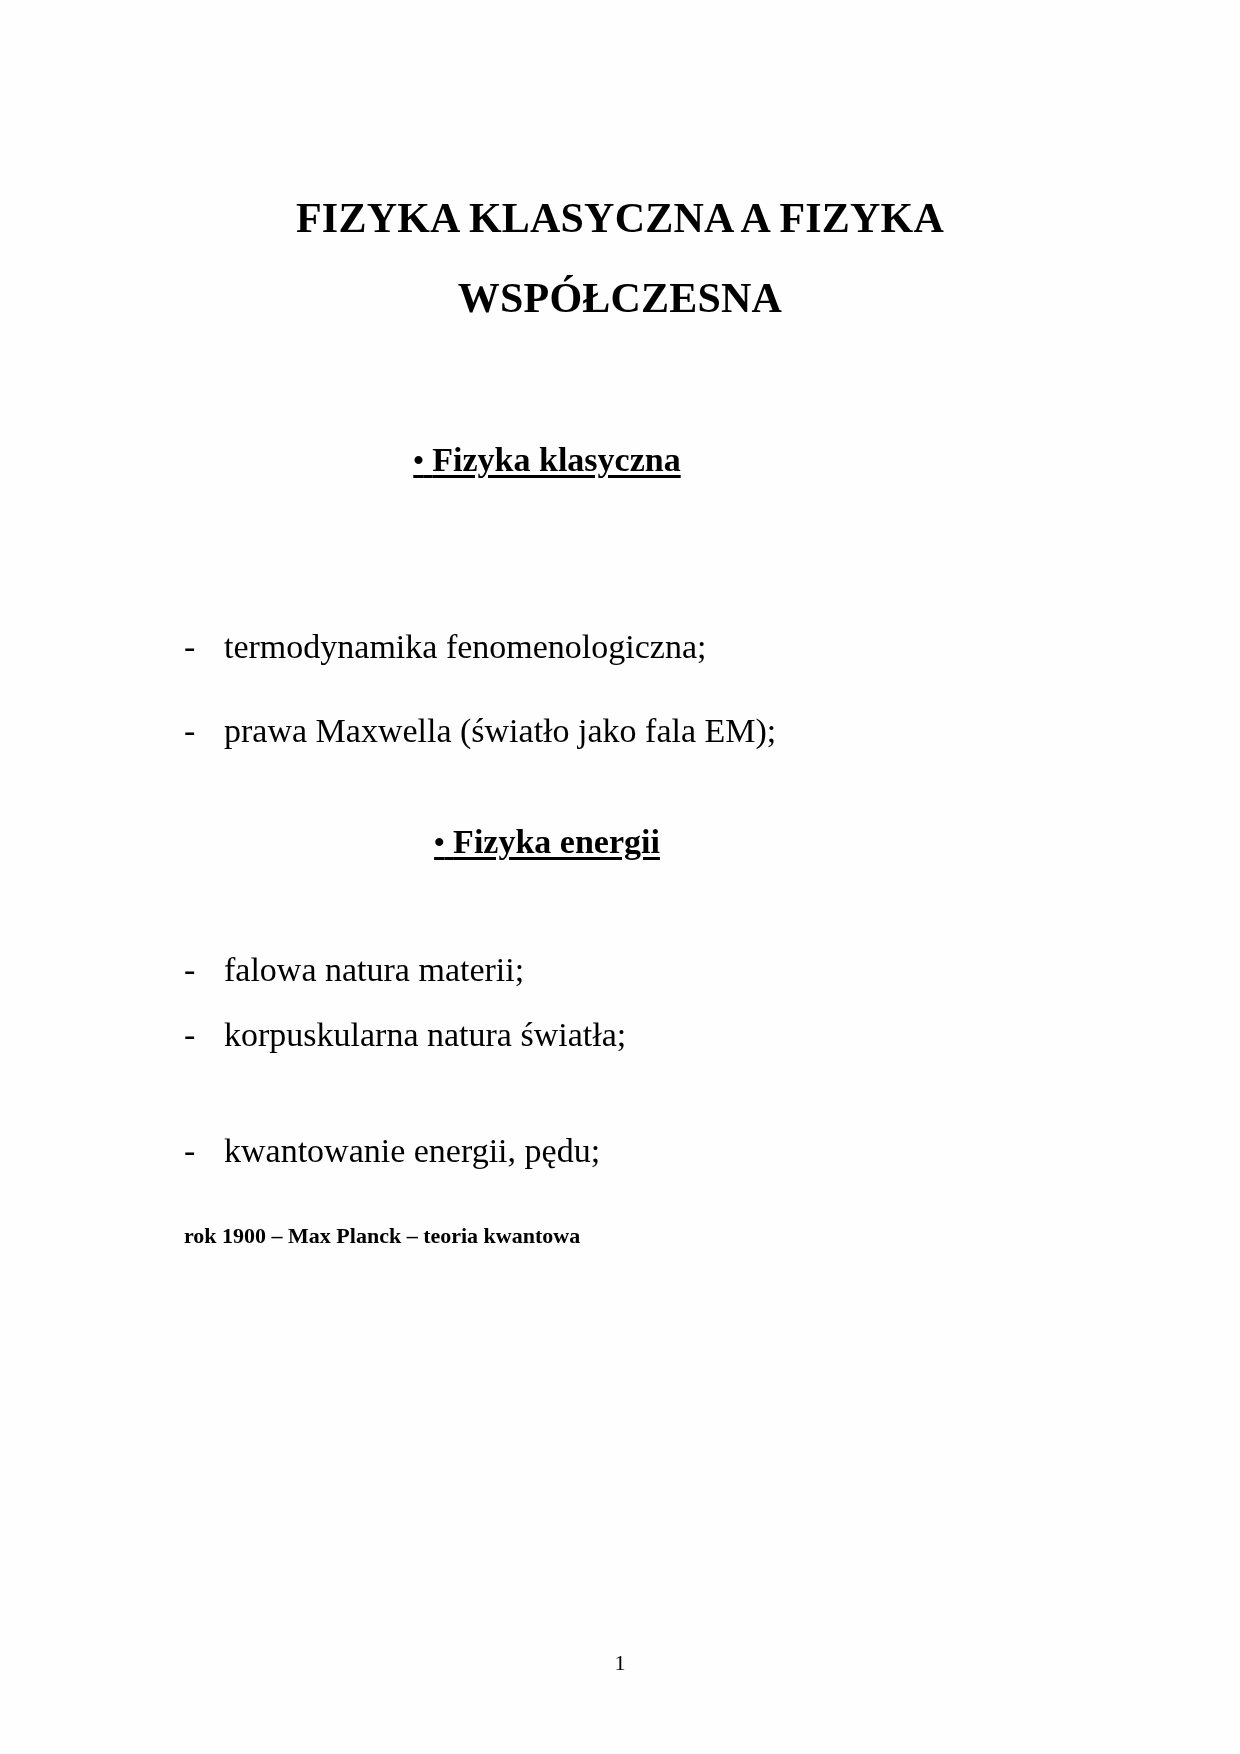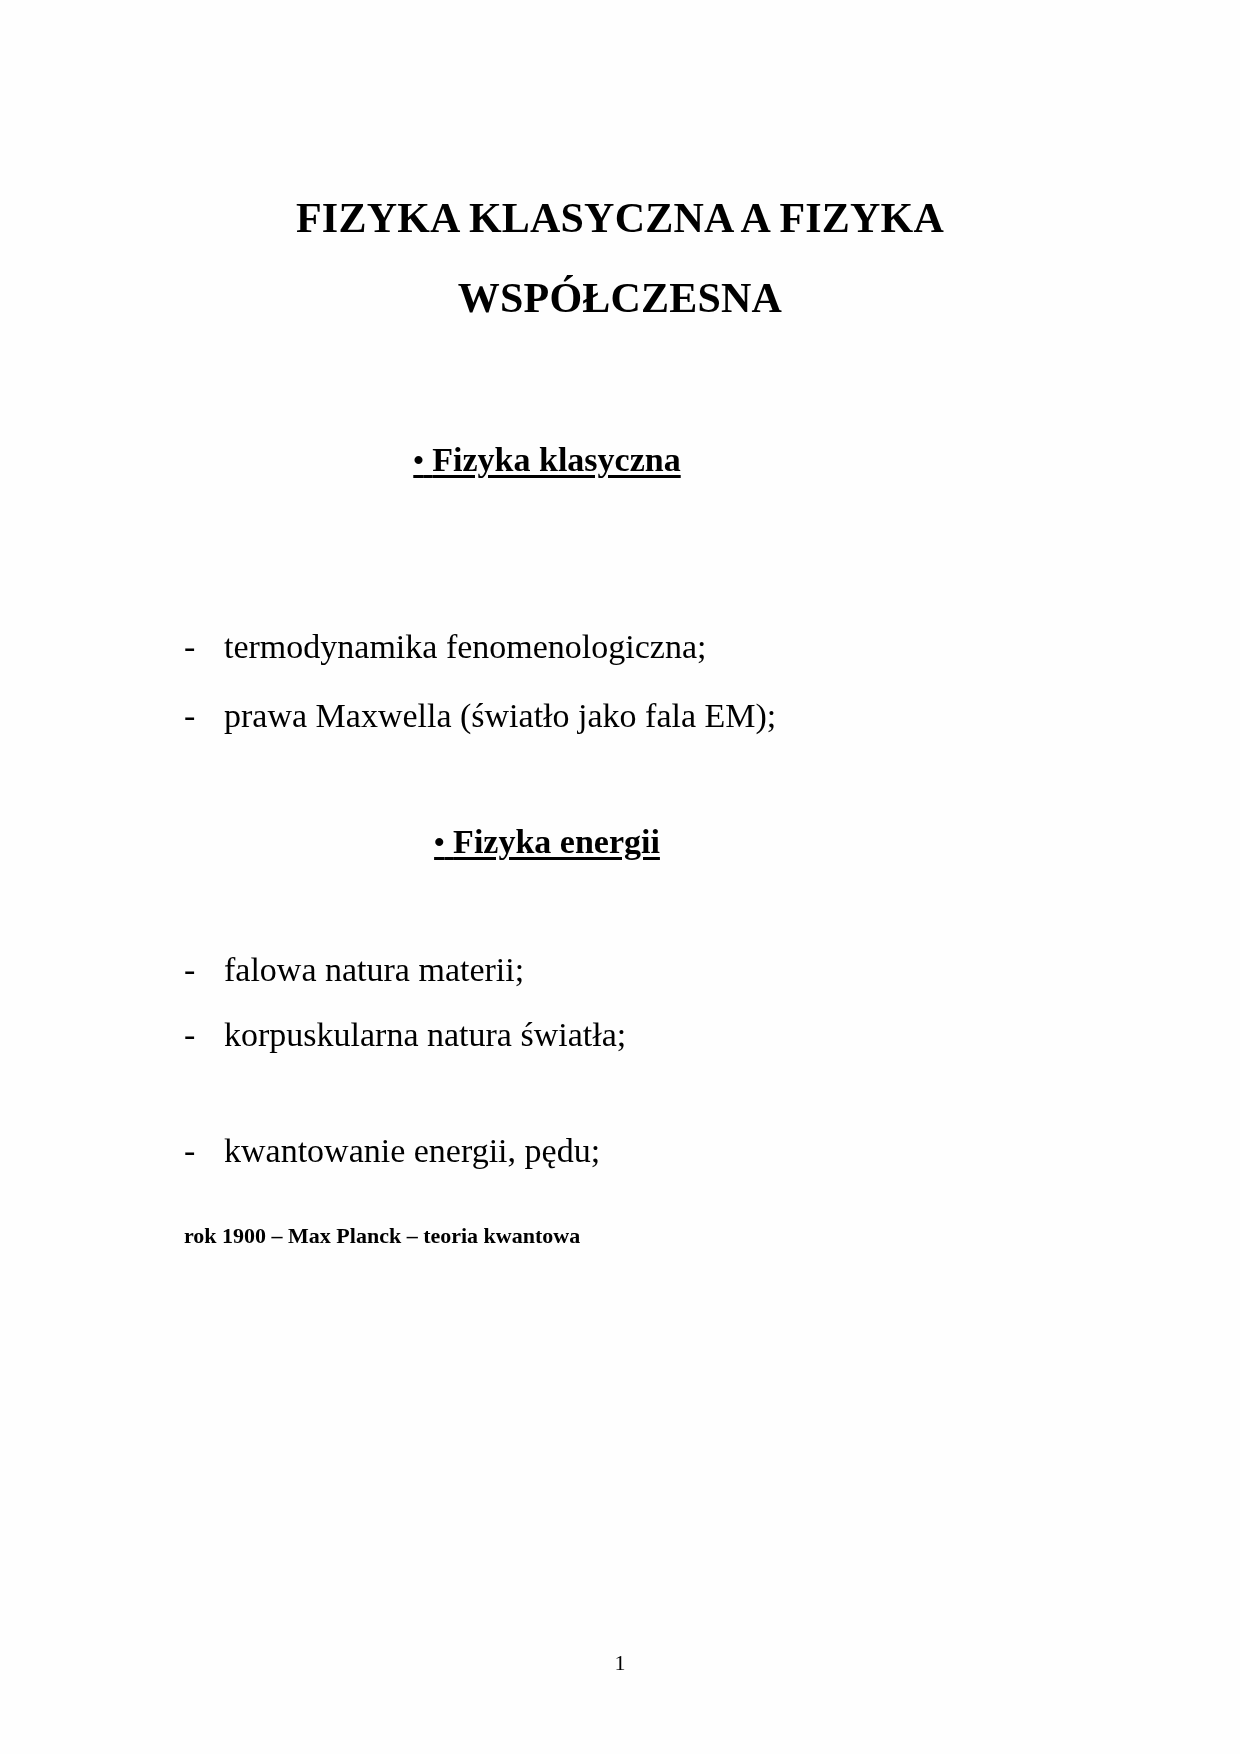--- a/index.html
+++ b/index.html
@@ -102,21 +102,21 @@
   <h1 class="title l2">WSPÓŁCZESNA</h1>
   <h1 class="title l1">FIZYKA KLASYCZNA A FIZYKA</h1>
 
   <h2 class="section-heading h1">
     <span class="inner"><span class="bullet-dot">•</span> <span>Fizyka klasyczna</span></span>
   </h2>
 
   <div class="list-item" style="top:630px;">
     <span class="dash">-</span><span class="txt">termodynamika fenomenologiczna;</span>
   </div>
-  <div class="list-item" style="top:699px;">
+  <div class="list-item" style="top:714px;">
     <span class="dash">-</span><span class="txt">prawa Maxwella (światło jako fala EM);</span>
   </div>
 
   <h2 class="section-heading h2">
     <span class="inner"><span class="bullet-dot">•</span> <span>Fizyka energii</span></span>
   </h2>
 
   <div class="list-item" style="top:953px;">
     <span class="dash">-</span><span class="txt">falowa natura materii;</span>
   </div>

